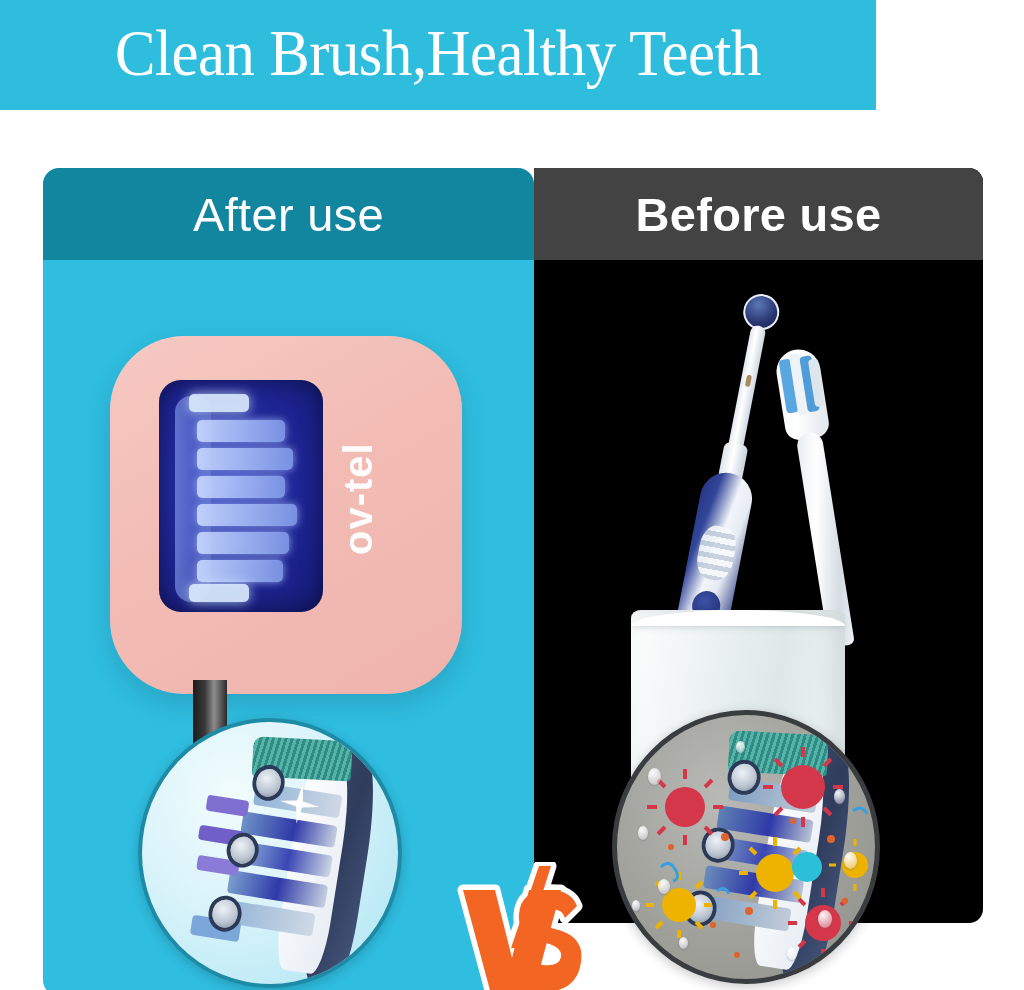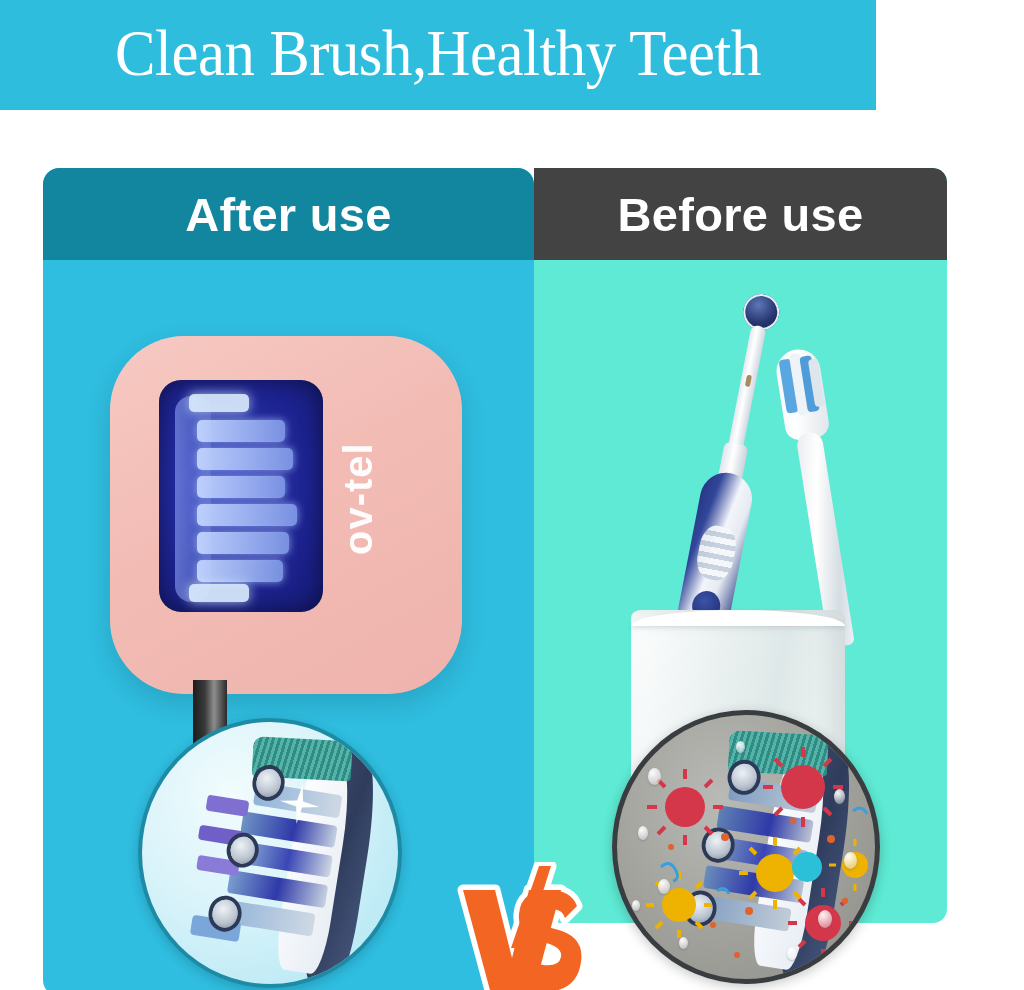--- a/index.html
+++ b/index.html
@@ -60,30 +60,30 @@
     width: 100%; height: 92px;
     background: #12869f;
     border-radius: 16px 16px 0 0;
     display: flex;
     align-items: center;
     justify-content: center;
   }
   .panel-after .panel-head-label {
     color: #ffffff;
     font-size: 47px;
-    font-weight: bold;
+    font-weight: normal;
     letter-spacing: 0.3px;
   }
 
   
   .panel-before {
     position: absolute;
     left: 534px; top: 58px;
-    width: 413px; height: 755px;
-    background: #5eead4;
+    width: 449px; height: 755px;
+    background: #000000;
     border-radius: 0 14px 14px 14px;
     overflow: hidden;
   }
   .panel-before .panel-head {
     position: absolute;
     left: 0; top: 0;
     width: 100%; height: 92px;
     background: #434343;
     border-radius: 0 14px 0 0;
     display: flex;

